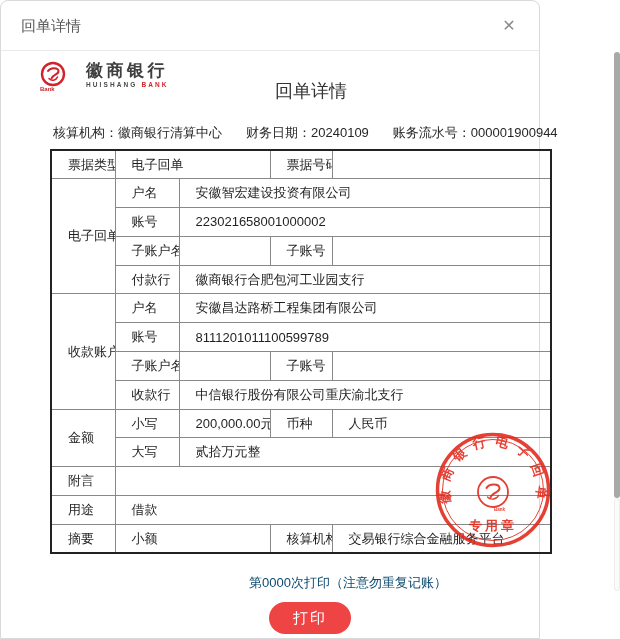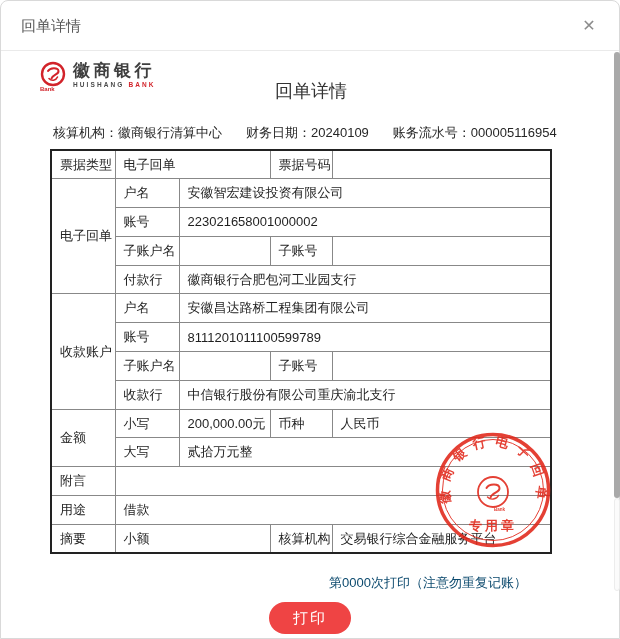--- a/index.html
+++ b/index.html
@@ -1,40 +1,40 @@
 <!DOCTYPE html>
 <html><head>
 <meta charset="utf-8">
 <style>
   * { margin:0; padding:0; box-sizing:border-box; }
   html,body { width:620px; height:639px; background:#fff; font-family:"Liberation Sans","DejaVu Sans",sans-serif; overflow:hidden; }
-  .modal { position:absolute; left:0; top:0; width:620px; height:639px; background:#fff; border:1px solid #d9d9d9; border-radius:8px 8px 0 0; }
+  .modal { position:absolute; left:0; top:0; width:540px; height:639px; background:#fff; border:1px solid #d9d9d9; border-radius:8px 8px 0 0; }
 
   
   .topbar { position:absolute; left:0; top:0; width:100%; height:50px; border-bottom:1px solid #eaeaea; }
   .topbar-title { position:absolute; left:20px; top:16px; font-size:15px; color:#595959; }
   .close-btn { position:absolute; right:18px; top:13px; width:24px; height:24px; text-align:center; line-height:24px; font-size:16px; color:#8c8c8c; cursor:pointer; }
 
   
   .logo-row { position:absolute; left:38px; top:60px; display:flex; align-items:flex-start; }
   .logo-mark { width:28px; height:32px; }
-  .logo-text { margin-left:6px; }
+  .logo-text { margin-left:19px; }
   .logo-cn { font-size:17px; font-weight:600; color:#3f3f3f; letter-spacing:3.5px; line-height:19px; }
   .logo-en { font-size:6.5px; font-weight:700; letter-spacing:2.1px; color:#4a4a4a; margin-top:1px; }
   .logo-en .red { color:#d2232a; }
 
   .doc-title { position:absolute; left:0; top:78px; width:620px; text-align:center; font-size:18px; color:#333; }
 
   
   .meta-line { position:absolute; left:52px; top:123px; font-size:13px; color:#262626; white-space:nowrap; }
   .meta-line span.gap { display:inline-block; width:24px; }
 
   
   table.receipt { position:absolute; left:49px; top:148px; width:500px; border-collapse:collapse; table-layout:fixed; border:2px solid #222; }
-  table.receipt td { border:1px solid #888; font-size:13px; color:#1f1f1f; padding:0 8px; height:28.8px; vertical-align:middle; overflow:hidden; white-space:nowrap; }
+  table.receipt td { border:1px solid #888; font-size:13px; color:#1f1f1f; padding:0 16px; height:28.8px; vertical-align:middle; overflow:hidden; white-space:nowrap; }
 
   
   .stamp { position:absolute; left:432px; top:429px; width:120px; height:120px; opacity:.88; pointer-events:none; }
   .stamp text { fill:#e12619; }
   .stamp-arc-text { font-size:13px; font-weight:bold; letter-spacing:8px; }
   .stamp-bottom-text { font-size:13px; font-weight:bold; letter-spacing:3px; }
   .stamp-bank-word { font-size:4.5px; font-weight:bold; }
 
   
   .print-note { position:absolute; right:92px; top:573px; font-size:13px; color:#0c4a6e; }
@@ -64,21 +64,21 @@
     </svg>
     <div class="logo-text">
       <div class="logo-cn">徽商银行</div>
       <div class="logo-en"><span>HUISHANG</span> <span class="red">BANK</span></div>
     </div>
   </div>
 
   <div class="doc-title">回单详情</div>
 
   <div class="meta-line">
-    <span>核算机构：</span><span>徽商银行清算中心</span><span class="gap"></span><span>财务日期：</span><span>20240109</span><span class="gap"></span><span>账务流水号：</span><span>000005116954</span>
+    <span>核算机构：</span><span>徽商银行清算中心</span><span class="gap"></span><span>财务日期：</span><span>20240109</span><span class="gap"></span><span>账务流水号：</span><span>000001900944</span>
   </div>
 
   <table class="receipt">
     <colgroup>
         <col style="width:64px">
         <col style="width:64px">
         <col style="width:91px">
         <col style="width:62px">
         <col style="width:219px">
       </colgroup>

